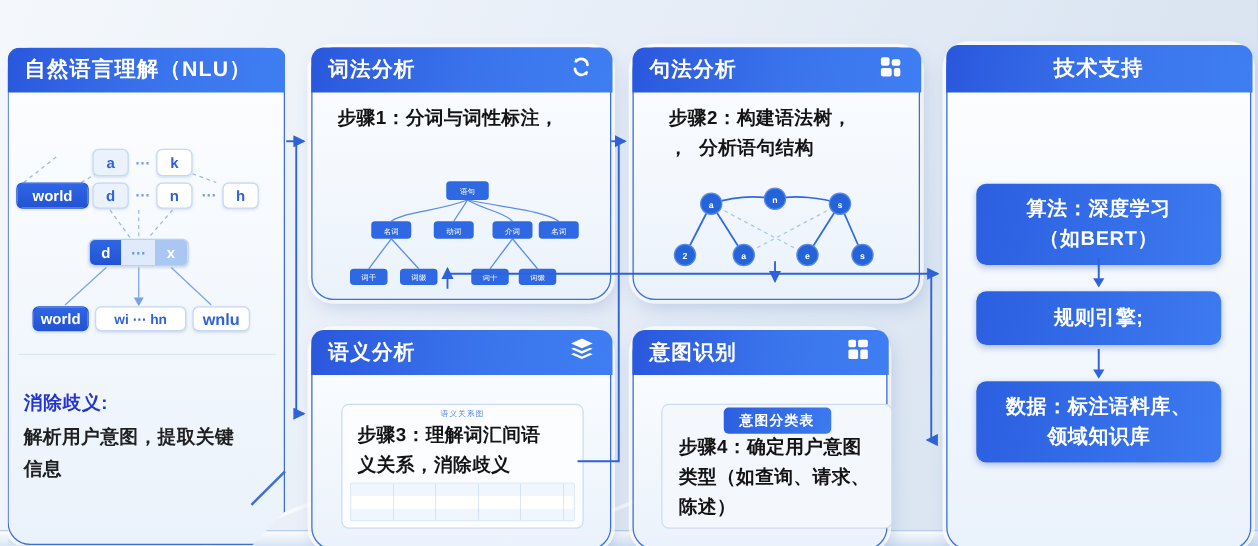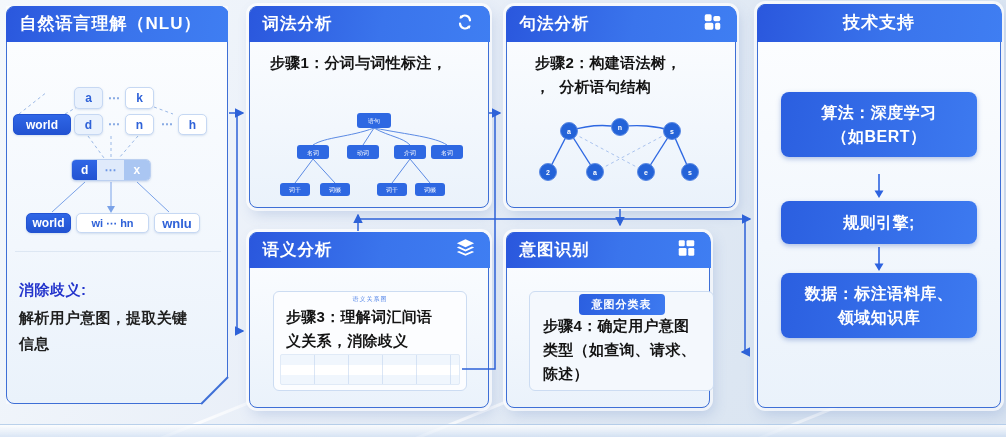--- a/index.html
+++ b/index.html
@@ -5,22 +5,22 @@
   * { margin:0; padding:0; box-sizing:border-box; }
   body { background:#cfd9e8; font-family:"Liberation Sans", sans-serif; }
   .stage { position:relative; width:1006px; height:437px; overflow:hidden;
     background:linear-gradient(115deg,#f4f8fc 0%,#e9eff8 38%,#dce6f2 75%,#d8e3f1 100%); }
   .streak { position:absolute; height:3px; background:linear-gradient(90deg,transparent,rgba(255,255,255,.85),transparent); transform:rotate(-22deg); border-radius:2px; }
   .floor { position:absolute; left:0; right:0; top:424px; height:13px;
     background:linear-gradient(180deg,rgba(255,255,255,.85),rgba(201,219,241,.55));
     border-top:1px solid rgba(168,196,229,.65); }
 
   .panel { position:absolute; background:linear-gradient(180deg,#fdfeff 0%,#f2f7fd 60%,#eaf2fb 100%);
-    border:1.5px solid #3e6fd6; border-radius:8px;
-    box-shadow:0 0 0 3px rgba(255,255,255,.72), 3px 6px 14px rgba(84,120,188,.25); }
+    border:1.5px solid #3e6fd6; border-radius:18px;
+    box-shadow:0 0 0 3px rgba(255,255,255,.72), 3px 6px 14px rgba(84,120,188,.25);margin-top:32px; }
   .phead { position:absolute; left:-1.5px; right:-1.5px; top:-1.5px; height:36px;
     background:linear-gradient(100deg,#2a57dd 0%,#3a74ec 55%,#3f7ef2 100%);
     border-radius:10px 10px 0 0; display:flex; align-items:center;
     color:#fff; font-weight:bold; font-size:16.5px; letter-spacing:1px; padding:0 14px; }
   .phead .hicon { position:absolute; right:14px; top:50%; transform:translateY(-50%); }
   .step { position:absolute; color:#141414; font-weight:bold; font-size:15px; line-height:1.62; letter-spacing:.3px; }
 
   
   .wbox { position:absolute; display:flex; align-items:center; justify-content:center;
     background:#fff; border:1px solid #c6d8f3; border-radius:5px;
@@ -280,21 +280,21 @@
         <div>类型（如查询、请求、</div>
         <div>陈述）</div>
       </div>
     </div>
   </div>
 
   <div class="panel" style="left:757px; top:4px; width:244px; height:404px;">
     <div class="phead" style="justify-content:center; height:38px; font-size:17px;">
       <span>技术支持</span>
     </div>
-    <div class="tbtn" style="top:87px; height:65px;">
+    <div class="tbtn" style="top:110px; height:65px;">
       <div>算法：深度学习</div>
       <div>（如BERT）</div>
     </div>
     <div class="tarrow" style="top:169px;">
       <svg width="16" height="24" viewBox="0 0 16 24">
           <line x1="8" y1="0" x2="8" y2="17" stroke="#2e63e0" stroke-width="1.6"></line>
           <path d="M8 24l-4.5-7.5h9z" fill="#2e63e0"></path>
         </svg>
     </div>
     <div class="tbtn" style="top:196px; height:43px;">

